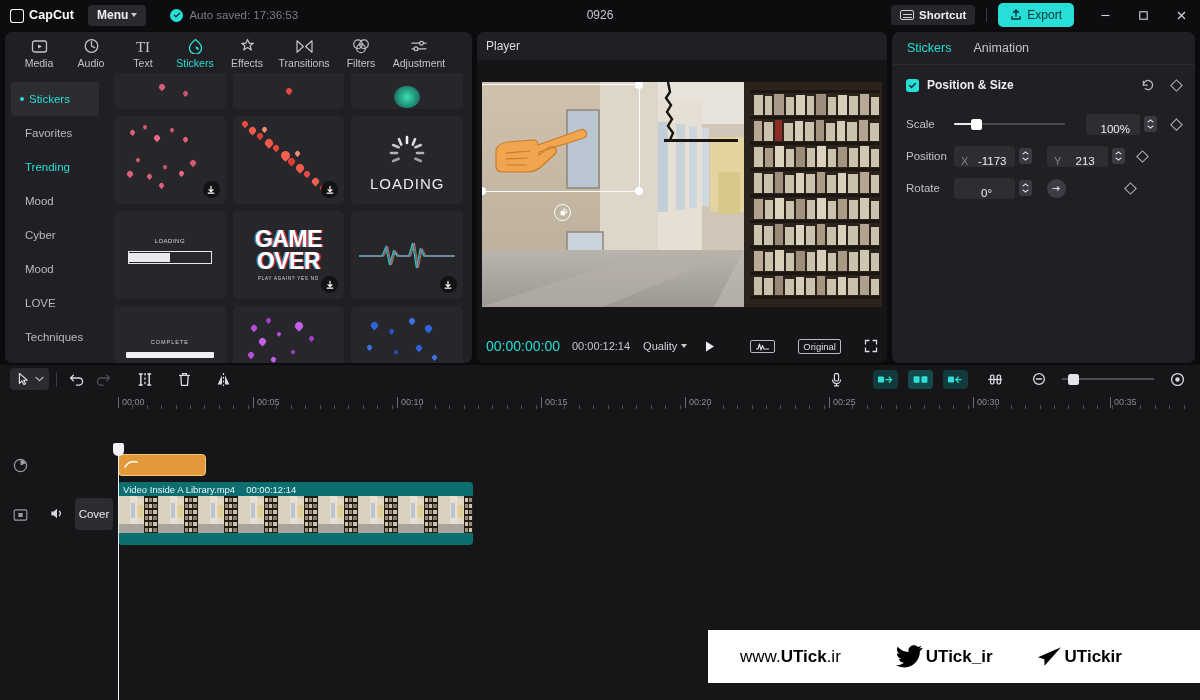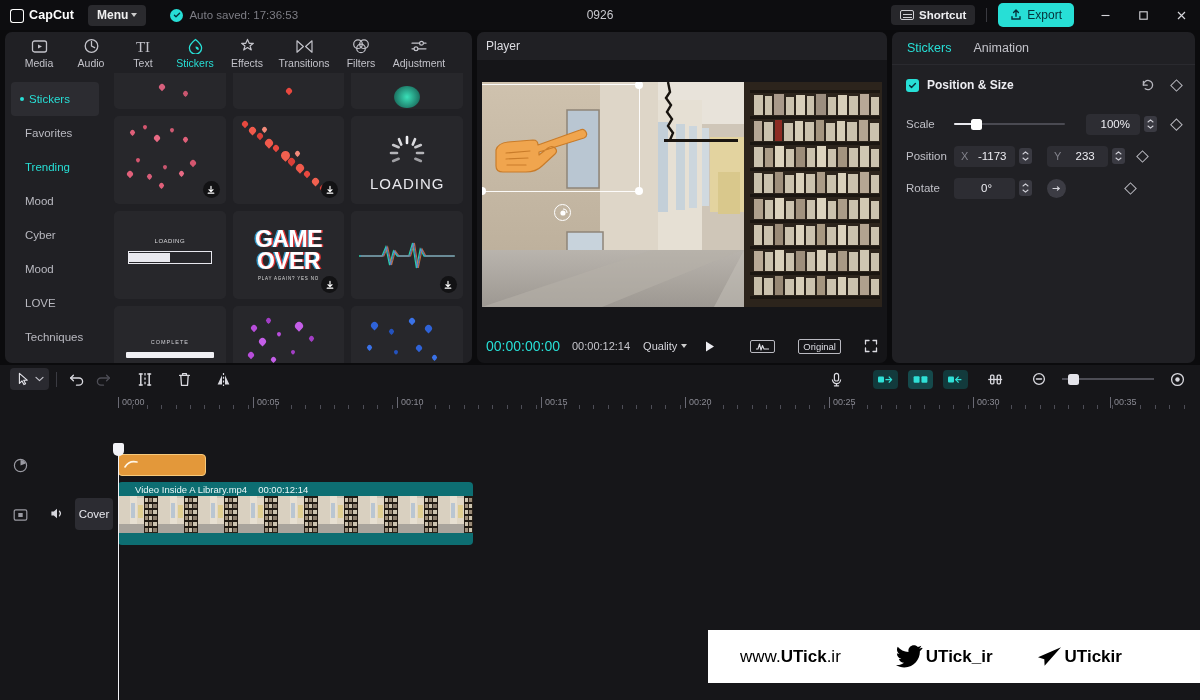--- a/index.html
+++ b/index.html
@@ -144,21 +144,21 @@
   }
   .sec-title { font-size:12px; font-weight:bold; color:#ededf2; }
   .hd-icons { margin-left:auto; display:flex; align-items:center; gap:17px; }
   .row { display:flex; align-items:center; height:32px; }
   .row-lbl { width:48px; font-size:11.5px; color:#c0c0c7; flex:none; }
   .slider { width:118px; height:14px; position:relative; display:flex; align-items:center; cursor:pointer; }
   .slider-track { position:absolute; left:0; right:0; height:2px; background:#4a4a52; border-radius:1px; }
   .slider-fill { position:absolute; left:0; width:22px; height:2px; background:#e9e9ee; border-radius:1px; }
   .slider-thumb { position:absolute; left:17px; width:11px;height:11px;border-radius:2.5px;background:#fff; }
   .num-field {
-    background:#2d2d33; border-radius:4px; height:21px; display:flex; align-items:center;
+    background:#2d2d33; border-radius:4px; height:21px; display:flex; align-items:flex-end;
     padding:0 3px 0 7px; font-size:11.5px; color:#ededf2; cursor:text;
   }
   .nf-axis { color:#83838c; margin-right:4px; font-size:11px; }
   .nf-val { flex:1; text-align:center; }
   .spin { width:13px;height:16px;background:#3a3a42;border-radius:3px;display:flex;flex-direction:column;
           align-items:center;justify-content:center;gap:2px;margin-left:4px;cursor:pointer;flex:none; }
   .diamond { width:9px;height:9px;border:1.3px solid #b6b6bd;transform:rotate(45deg);cursor:pointer; }
   .rot-knob { width:19px;height:19px;border-radius:50%;background:#3c3c44;display:flex;align-items:center;justify-content:center;cursor:pointer; }
 
   
@@ -179,21 +179,21 @@
   .ruler-lbl { position:absolute; top:4px; font-size:9px; color:#8b8b94; padding-left:3px; border-left:1px solid #6a6a74; height:11px; }
   .tick { position:absolute; top:12px; width:1px; height:4px; background:#4d4d56; }
 
   .tracks { position:absolute; left:0; top:50px; width:1200px; bottom:0; }
   .trk-head { position:absolute; left:0; width:40px; display:flex; align-items:center; justify-content:center; }
   .sticker-clip {
     position:absolute; left:118px; top:39px; width:88px; height:22px;
     background:#e3983a; border:1.6px solid #f6c97c; border-radius:4px; cursor:pointer;
   }
   .video-clip { position:absolute; left:118px; top:67px; width:355px; height:63px; background:#0d6e72; border-radius:4px; overflow:hidden; cursor:pointer; }
-  .vc-label { position:absolute; left:12px; top:0; right:0; height:14px; display:flex; align-items:center; gap:11px; padding-left:5px; font-size:9.5px; color:#eaf7f7; }
+  .vc-label { position:absolute; left:0; top:0; right:0; height:14px; display:flex; align-items:center; gap:11px; padding-left:5px; font-size:9.5px; color:#eaf7f7; }
   .filmstrip { position:absolute; left:0; right:0; top:14px; height:37px; display:flex; overflow:hidden; }
   .frame { width:40px; height:37px; flex:none; position:relative; overflow:hidden; }
   .cover-btn {
     position:absolute; left:75px; top:83px; width:38px; height:32px; background:#2c2c32;
     border-radius:4px; display:flex; align-items:center; justify-content:center;
     font-size:11.5px; color:#e8e8ee; cursor:pointer;
   }
   .mute-ico { position:absolute; left:50px; top:92px; cursor:pointer; color:#d6d6dc; }
   .playhead { position:absolute; left:118px; top:28px; bottom:0; width:1px; background:#f2f2f6; }
   .ph-knob { position:absolute; left:-5px; top:0; width:11px; height:13px; background:#f2f2f6; border-radius:2px 2px 5px 5px; }
@@ -818,21 +818,21 @@
           <span class="spin">
             <svg width="7" height="4" viewBox="0 0 7 4">
                 <path d="M1 3 L3.5 0.8 L6 3" stroke="#cfcfd6" stroke-width="1.1" fill="none" stroke-linecap="round" stroke-linejoin="round"></path>
               </svg>
             <svg width="7" height="4" viewBox="0 0 7 4">
                 <path d="M1 1 L3.5 3.2 L6 1" stroke="#cfcfd6" stroke-width="1.1" fill="none" stroke-linecap="round" stroke-linejoin="round"></path>
               </svg>
           </span>
           <span class="num-field" style="width:61px;margin-left:15px">
             <span class="nf-axis">Y</span>
-            <span class="nf-val">233</span>
+            <span class="nf-val">213</span>
           </span>
           <span class="spin">
             <svg width="7" height="4" viewBox="0 0 7 4">
                 <path d="M1 3 L3.5 0.8 L6 3" stroke="#cfcfd6" stroke-width="1.1" fill="none" stroke-linecap="round" stroke-linejoin="round"></path>
               </svg>
             <svg width="7" height="4" viewBox="0 0 7 4">
                 <path d="M1 1 L3.5 3.2 L6 1" stroke="#cfcfd6" stroke-width="1.1" fill="none" stroke-linecap="round" stroke-linejoin="round"></path>
               </svg>
           </span>
           <span class="diamond" style="margin-left:13px"></span>

